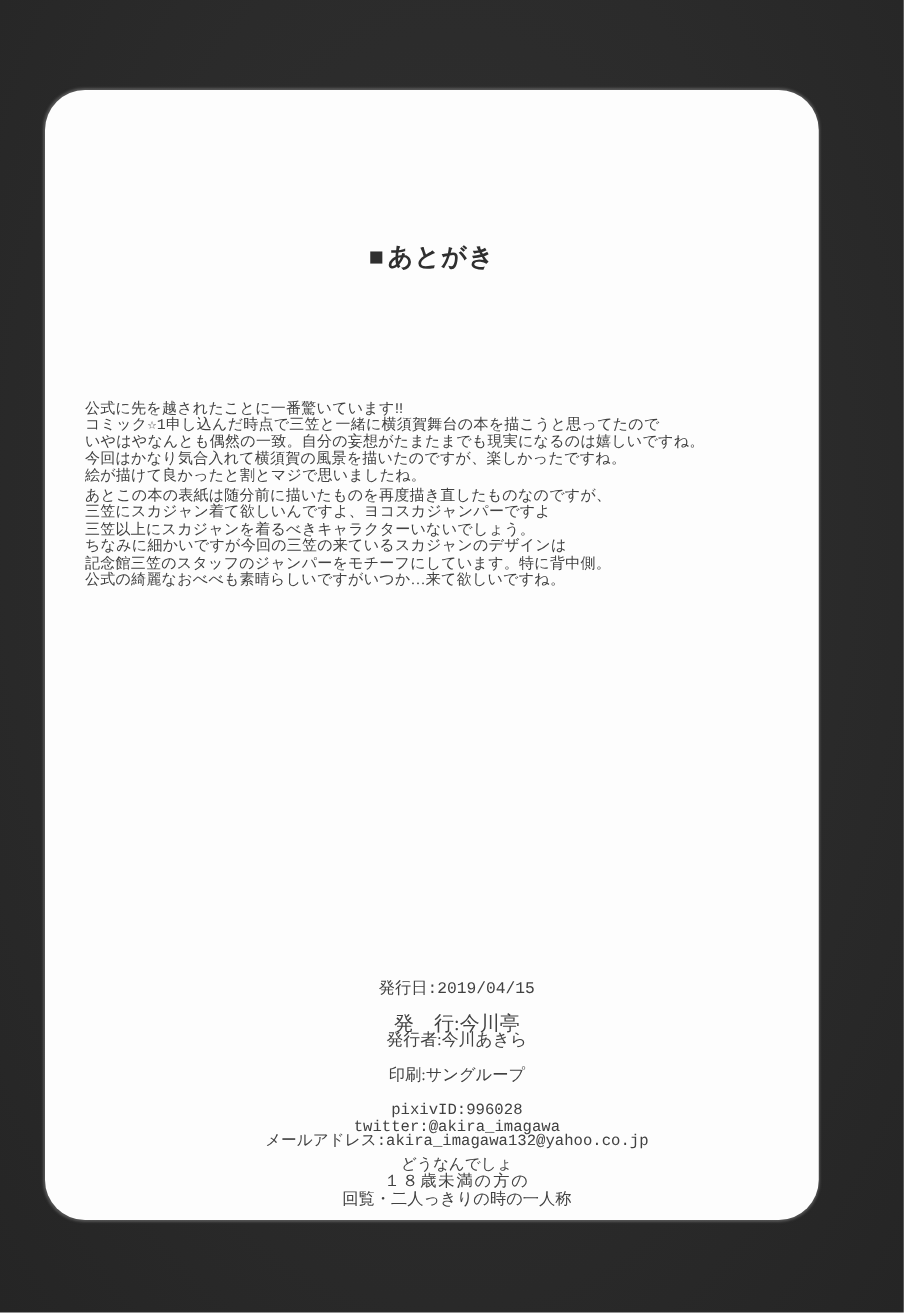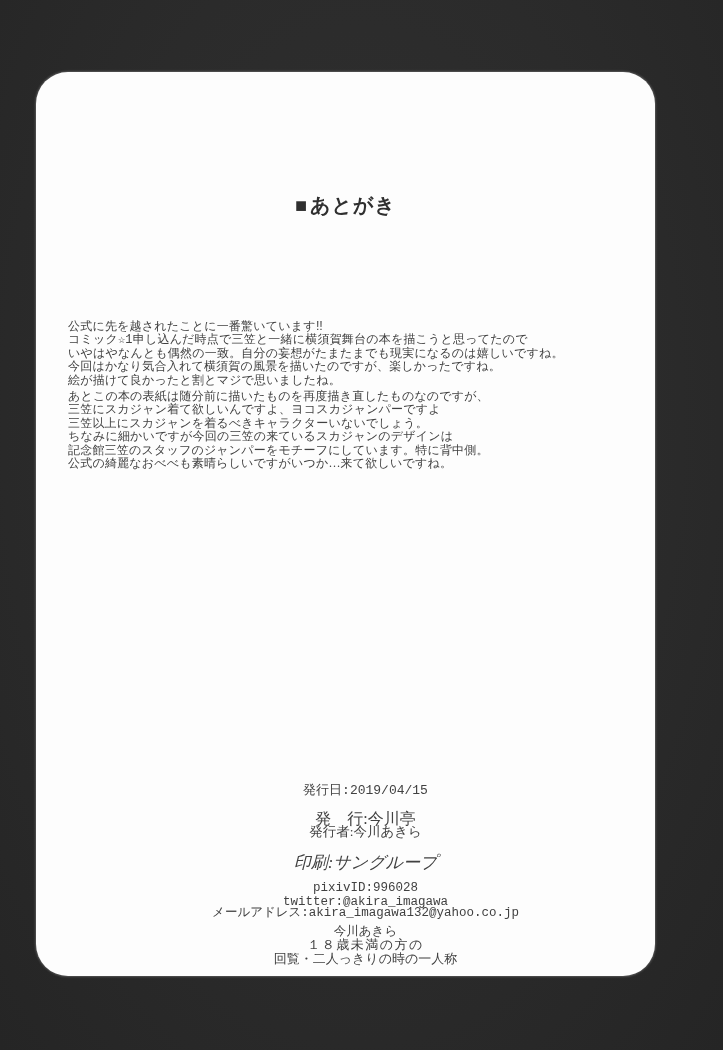--- a/index.html
+++ b/index.html
@@ -60,21 +60,21 @@
     font-size: 13px;
   }
   .mono {
     font-family: "Liberation Mono", "DejaVu Sans Mono", monospace;
     font-size: 12.5px;
     letter-spacing: 0;
   }
   .c-date    { top: 709px; font-family: "Liberation Mono", "DejaVu Sans Mono", monospace; }
   .c-circle  { top: 737px; font-size: 16px; }
   .c-person  { top: 751px; font-size: 13.5px; }
-  .c-printer { top: 779px; font-size: 17px; font-style: italic; }
+  .c-printer { top: 779px; font-size: 13px; }
   .c-pixiv   { top: 809px; }
   .c-twitter { top: 823px; }
   .c-email   { top: 832px; }
   .c-n1      { top: 851px; font-size: 12.5px; }
   .c-n2      { top: 864px; letter-spacing: 1.5px; }
   .c-n3      { top: 878px; }
 </style>
 </head>
 <body>
 
@@ -96,17 +96,17 @@
 記念館三笠のスタッフのジャンパーをモチーフにしています。特に背中側。
 公式の綺麗なおべべも素晴らしいですがいつか…来て欲しいですね。</div>
 
   <div class="c-line c-date">発行日:2019/04/15</div>
   <div class="c-line c-circle">発　行:今川亭</div>
   <div class="c-line c-person">発行者:今川あきら</div>
   <div class="c-line c-printer">印刷:サングループ</div>
   <div class="c-line c-pixiv mono">pixivID:996028</div>
   <div class="c-line c-twitter mono">twitter:@akira_imagawa</div>
   <div class="c-line c-email mono">メールアドレス:akira_imagawa132@yahoo.co.jp</div>
-  <div class="c-line c-n1">今川あきら</div>
+  <div class="c-line c-n1">どうなんでしょ</div>
   <div class="c-line c-n2">１８歳未満の方の</div>
   <div class="c-line c-n3">回覧・二人っきりの時の一人称</div>
 
 </div>
 
 </body></html>

